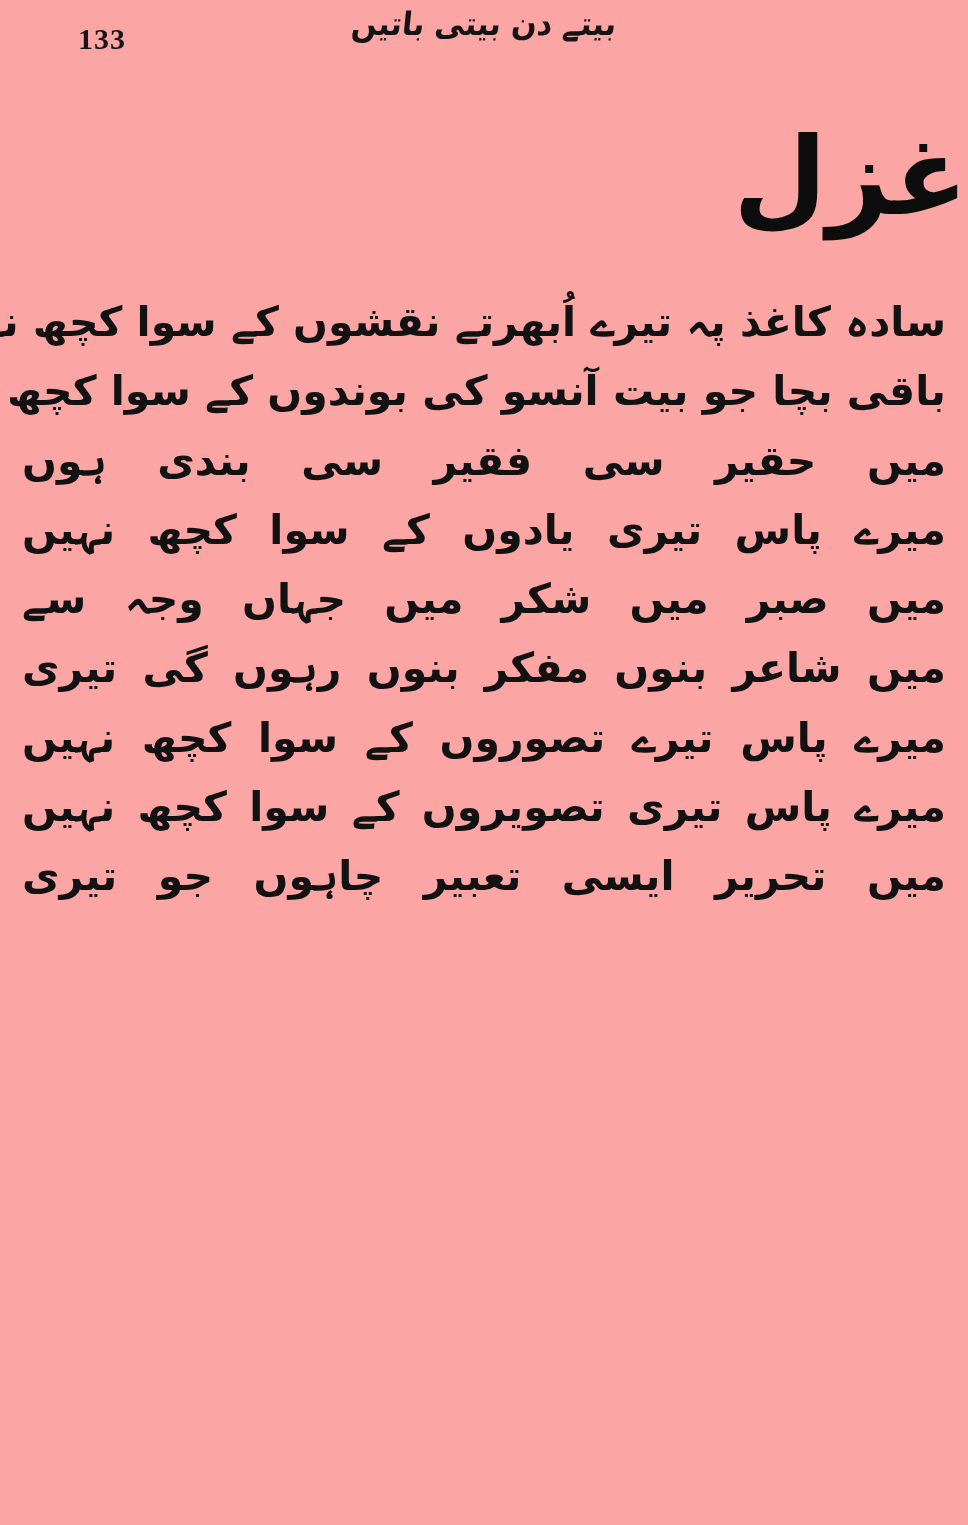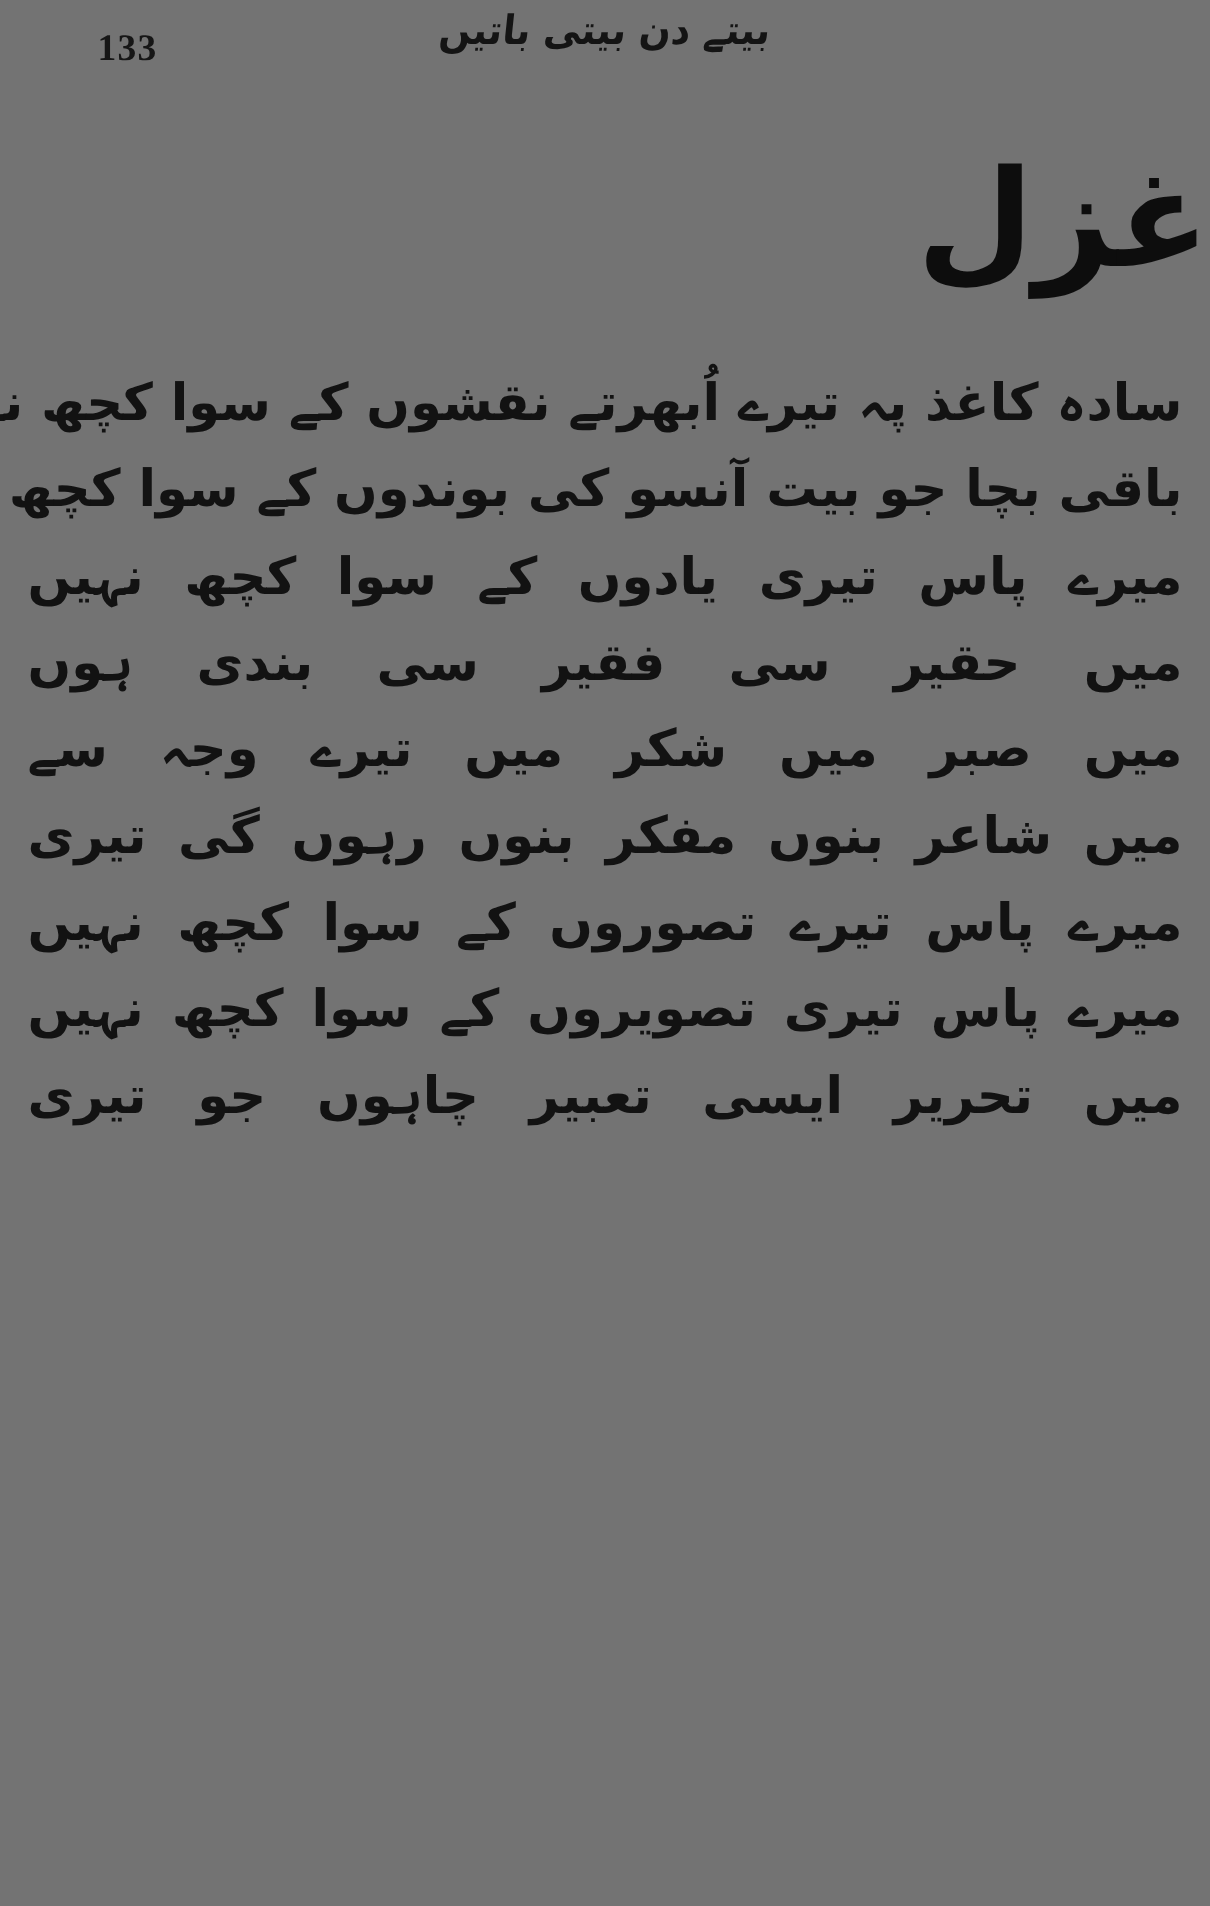--- a/index.html
+++ b/index.html
@@ -8,21 +8,21 @@
     padding: 0;
     background: #ffffff;
   }
   body {
     font-family: "DejaVu Sans", sans-serif;
   }
   .page {
     position: relative;
     width: 968px;
     height: 1525px;
-    background: #737373;
+    background: #fca5a5;
     overflow: hidden;
   }
 
   
   .header {
     position: absolute;
     top: 0;
     left: 0;
     right: 0;
     height: 78px;
@@ -111,29 +111,29 @@
   <div class="poem-title">غزل</div>
 
   <div class="verses">
 
     <div class="couplet">
       <div class="verse-line">سادہ کاغذ پہ تیرے اُبھرتے نقشوں کے سوا کچھ نہیں</div>
       <div class="verse-line">باقی بچا جو بیت آنسو کی بوندوں کے سوا کچھ نہیں</div>
     </div>
 
     <div class="couplet">
+      <div class="verse-line short">میں حقیر سی فقیر سی بندی ہوں</div>
       <div class="verse-line">میرے پاس تیری یادوں کے سوا کچھ نہیں</div>
-      <div class="verse-line short">میں حقیر سی فقیر سی بندی ہوں</div>
     </div>
 
     <div class="couplet">
     </div>
 
     <div class="couplet">
-      <div class="verse-line short">میں صبر میں شکر میں تیرے وجہ سے</div>
+      <div class="verse-line short">میں صبر میں شکر میں جہاں وجہ سے</div>
     </div>
 
     <div class="couplet">
       <div class="verse-line short">میں شاعر بنوں مفکر بنوں رہوں گی تیری</div>
       <div class="verse-line">میرے پاس تیرے تصوروں کے سوا کچھ نہیں</div>
     </div>
 
     <div class="couplet">
       <div class="verse-line">میرے پاس تیری تصویروں کے سوا کچھ نہیں</div>
       <div class="verse-line short">میں تحریر ایسی تعبیر چاہوں جو تیری</div>

